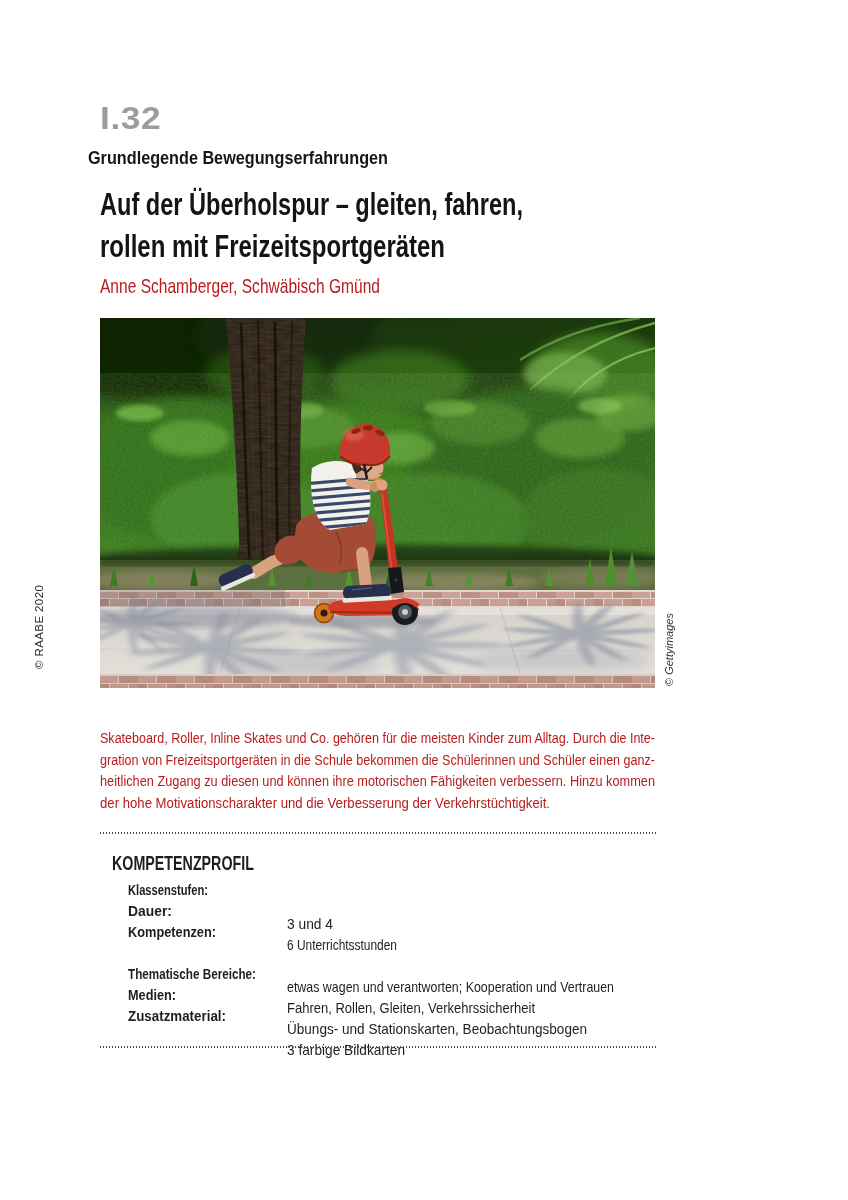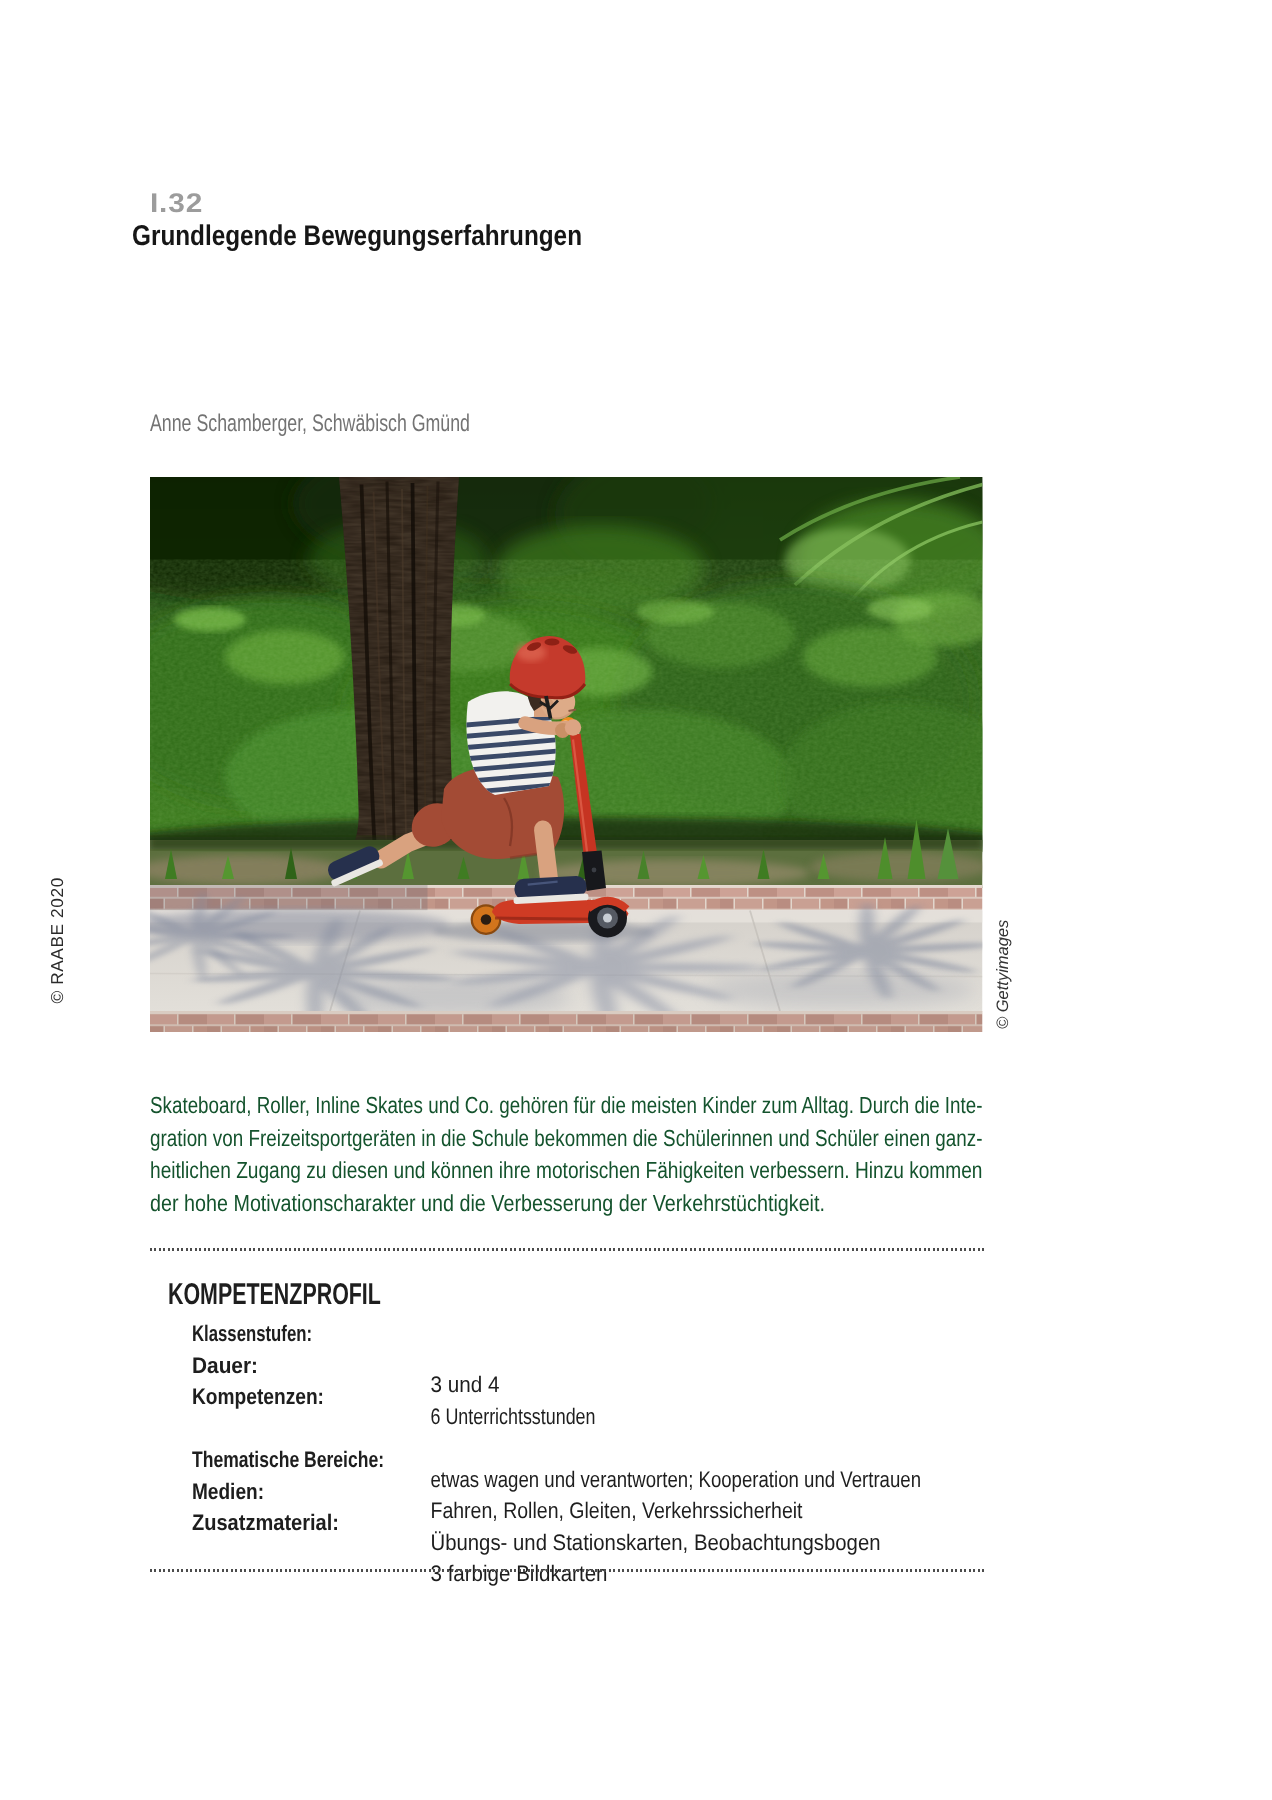--- a/index.html
+++ b/index.html
@@ -1,34 +1,34 @@
 <!DOCTYPE html>
 <html><head>
 <meta charset="utf-8">
 <style>
   html,body { margin:0; padding:0; background:#ffffff; }
   .page { position:relative; width:848px; height:1200px; background:#fff;
           font-family:"Liberation Sans", sans-serif; color:#1f1f1f; overflow:hidden; }
   .abs { position:absolute; }
   .fit { display:inline-block; white-space:nowrap; transform-origin:0 0; }
 
-  .code   { left:100px; top:100px; font-size:18px; font-weight:600; color:#9c9c9c; letter-spacing:.5px;margin-top:25px; }
+  .code   { left:100px; top:100px; font-size:32px; font-weight:600; color:#9c9c9c; letter-spacing:.5px; }
   .kicker { left:88px; top:147px; font-size:19px; font-weight:700; color:#161616; }
   .title  { left:100px; top:184px; font-size:31px; font-weight:700; line-height:42px; margin:0; color:#141414; }
   .title .tline { display:block; height:42px; }
-  .author { left:100px; top:274px; font-size:16px; color:#737373; }
+  .author { left:100px; top:274px; font-size:21px; color:#b91c1c; }
 
   .photo  { left:100px; top:318px; width:555px; height:370px; }
   .photo svg { display:block; }
 
   .credit { font-size:11.5px; color:#2a2a2a; transform:rotate(-90deg); transform-origin:0 0; white-space:nowrap; }
   .raabe  { left:33px;  top:669px; letter-spacing:.4px; }
   .getty  { left:663px; top:686px; font-style:italic; font-size:11px; color:#333; }
 
-  .intro  { left:100px; top:727px; width:562px; font-size:15.5px; line-height:21.5px; color:#14532d;text-decoration:underline; }
+  .intro  { left:100px; top:727px; width:562px; font-size:15.5px; line-height:21.5px; color:#b91c1c;text-decoration:underline; }
   .intro .pline { display:block; height:21.5px; }
 
   .profile { left:100px; top:832px; width:556px; height:218px; font-size:15px; color:#1e1e1e; }
   .dotl { position:absolute; left:0; right:0; height:2px;
           background:repeating-linear-gradient(90deg,#4c4c4c 0,#4c4c4c 1.2px,transparent 1.2px,transparent 3px); }
   .dotl.top { top:0; } .dotl.bot { top:214px; }
   .p-head { position:absolute; left:12px; top:20px; font-size:20px; font-weight:700; }
   .p-row  { position:absolute; left:16px; width:100%; height:21px; }
   .p-label{ position:absolute; left:12px; font-weight:700; }
   .p-val  { position:absolute; left:171px;margin-top:34px; }
@@ -44,20 +44,24 @@
   </div>
 
   <div class="abs code">
     <span class="fit" style="transform: scaleX(1.10528);">I.32</span>
   </div>
 
   <div class="abs kicker">
     <span class="fit" style="transform: scaleX(0.853371);">Grundlegende Bewegungserfahrungen</span>
   </div>
 
+  <h1 class="abs title">
+    <span class="tline"><span class="fit" style="transform: scaleX(0.7603);">Auf der Überholspur – gleiten, fahren,</span></span>
+    <span class="tline"><span class="fit" style="transform: scaleX(0.773299);">rollen mit Freizeitsportgeräten</span></span>
+  </h1>
 
   <div class="abs author">
     <span class="fit" style="transform: scaleX(0.740312);">Anne Schamberger, Schwäbisch Gmünd</span>
   </div>
 
   <div class="abs photo">
     <svg width="555" height="370" viewBox="0 0 555 370" xmlns="http://www.w3.org/2000/svg">
       <defs>
         <linearGradient id="hedgeGrad" x1="0" y1="0" x2="0" y2="1">
           <stop offset="0" stop-color="#16300c"></stop>

